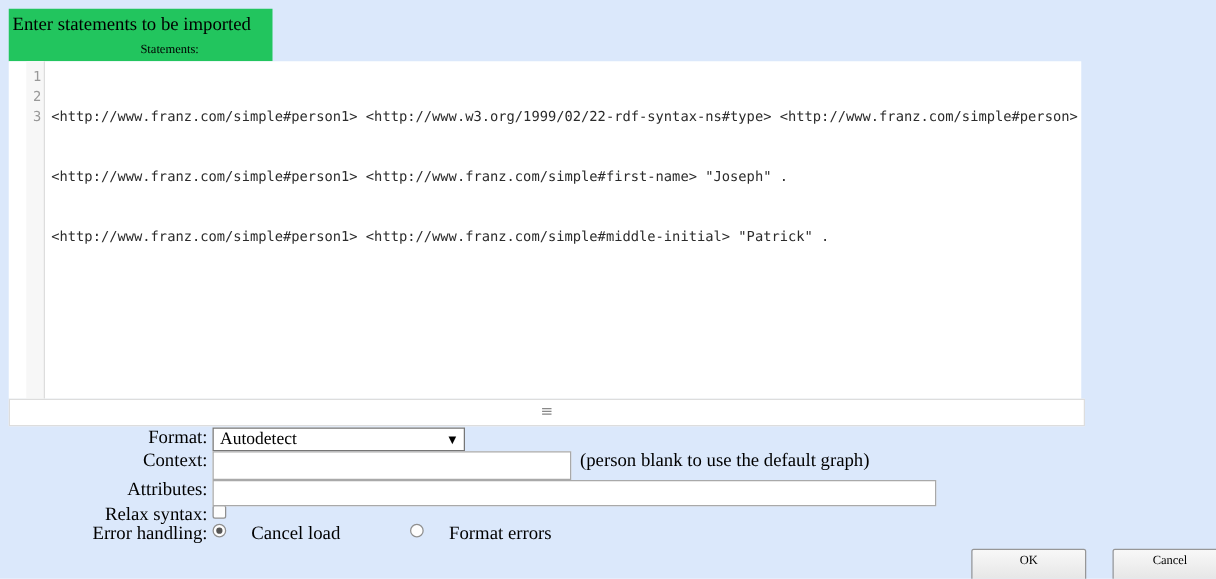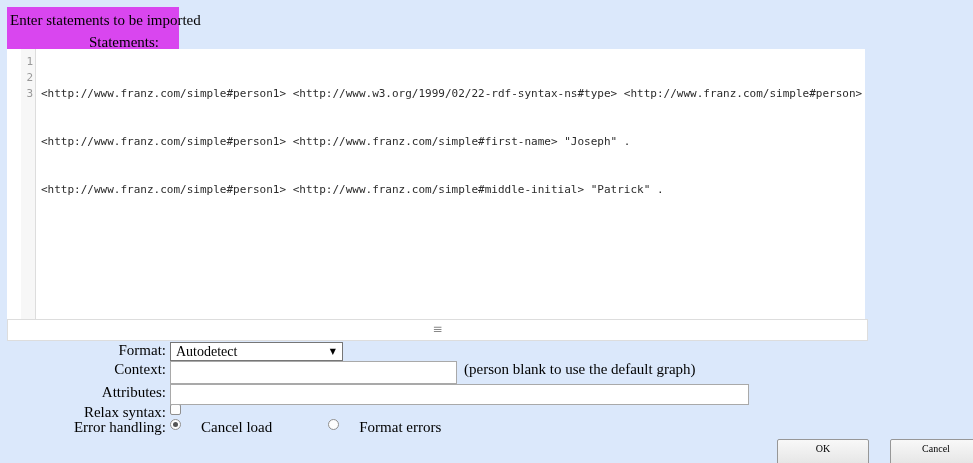--- a/index.html
+++ b/index.html
@@ -2,23 +2,23 @@
 <html><head>
 <meta charset="utf-8">
 <style>
   html,body { margin:0; padding:0; }
   .page {
     position:relative; width:973px; height:463px;
     background:#dbe8fb; overflow:hidden;
     font-family:"Liberation Serif", serif; color:#000;
   }
   
-  .header-box { position:absolute; left:7px; top:7px; width:172px; height:42px; background:#d946ef; }
+  .header-box { position:absolute; left:7px; top:7px; width:211px; height:42px; background:#22c55e; }
   .heading { padding:5px 0 0 3px; font-size:15px; white-space:nowrap; }
-  .stmt-label { position:absolute; left:0; top:27px; width:159px; text-align:right; font-size:15px; }
+  .stmt-label { position:absolute; left:0; top:27px; width:159px; text-align:right; font-size:10px; }
 
   
   .editor { position:absolute; left:7px; top:49px; width:858px; height:270px; background:#fff; }
   .gutter {
     position:absolute; left:14px; top:0; width:14px; height:100%;
     background:#f7f7f7; border-right:1px solid #ddd;
   }
   .gutter-numbers {
     padding:5px 2px 0 0; text-align:right;
     font-family:"DejaVu Sans Mono", monospace; font-size:11px; line-height:16px; color:#999;
@@ -38,21 +38,21 @@
   
   .row { position:absolute; left:7px; display:flex; align-items:flex-start; font-size:15px; }
   .row-label { width:159px; text-align:right; flex:none; white-space:nowrap; }
   .row-format     { top:342px; height:19px; }
   .row-context    { top:361px; height:23px; }
   .row-attributes { top:384px; height:21px; }
   .row-relax      { top:404px; height:14px; }
   .row-error      { top:419px; height:16px; }
 
   .select-box {
-    position:relative; margin-left:4px; width:173px; height:19px; box-sizing:border-box;
+    position:relative; margin-left:4px; width:202px; height:19px; box-sizing:border-box;
     background:#fff; border:1px solid #767676; font-size:14px; line-height:17px;
     padding-left:5px; white-space:nowrap; overflow:hidden;
   }
   .select-arrow {
     position:absolute; right:6px; top:5px; font-size:8px; line-height:8px; color:#000;
     font-family:"DejaVu Sans", sans-serif;
   }
   .text-input {
     margin-left:4px; box-sizing:border-box; height:23px;
     border:1px solid #a9a9a9; background:#fff; font-size:14px; padding:0 3px;

